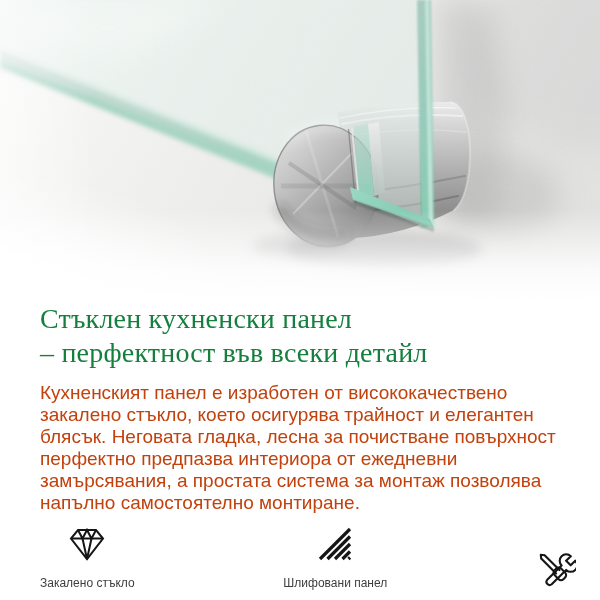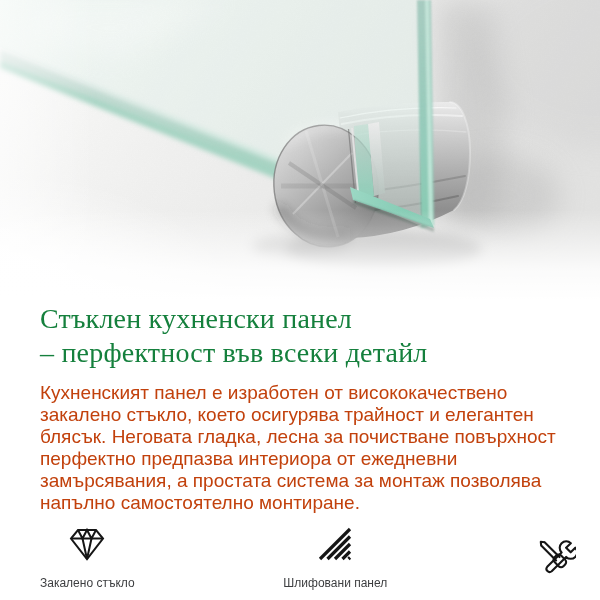--- a/index.html
+++ b/index.html
@@ -16,21 +16,21 @@
       linear-gradient(to right, rgba(255,255,255,.55) 0%, rgba(255,255,255,0) 16%),
       radial-gradient(ellipse 55% 60% at 0% 100%, rgba(255,255,255,.95) 18%, rgba(255,255,255,0) 70%);
   }
   .content{padding:0 24px 0 40px;}
   h1{
     font-family:Liberation Serif, serif;
     font-weight:400;font-size:28px;line-height:34px;letter-spacing:.2px;
     color:#15803d;margin:2px 0 12px;
   }
   .desc{font-size:19px;line-height:22px;color:#c2410c;max-width:528px;margin:0;}
-  .features{display:flex;justify-content:space-between;align-items:center;margin-top:10px;}
+  .features{display:flex;justify-content:space-between;align-items:flex-end;margin-top:10px;}
   .feature{display:flex;flex-direction:column;align-items:center;}
   .feature .ic{width:40px;height:40px;}
   .f-label{margin-top:12px;font-size:12px;color:#3d3e40;white-space:nowrap;}
 </style>
 </head>
 <body>
 
 <div class="photo">
   <svg width="600" height="300" viewBox="0 0 600 300">
     <defs>

